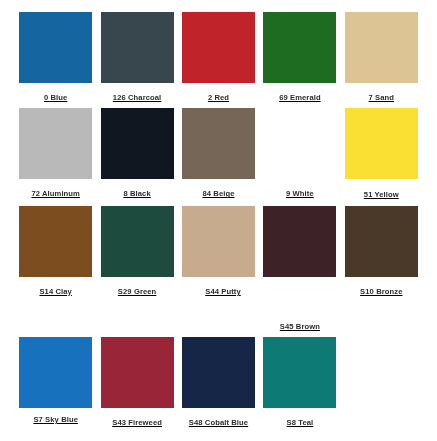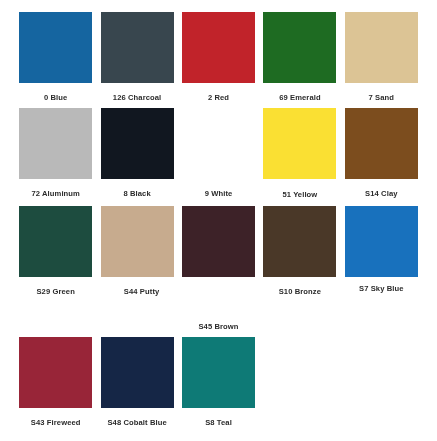--- a/index.html
+++ b/index.html
@@ -17,20 +17,21 @@
   #swatch-grid {
     width: 437px;
     height: 310px;
     box-sizing: border-box;
     display: grid;
     grid-template-columns: repeat(5, 1fr);
     grid-template-rows: repeat(4, 1fr);
     padding: 6px 18px 4px 18px;
     column-gap: 6px;
     row-gap: 0px;
+    text-decoration: underline;
   }
   .swatch-cell {
     display: flex;
     flex-direction: column;
     align-items: center;
     justify-content: flex-start;
     box-sizing: border-box;
     padding-top: 6px;
   }
   .swatch-chip {
@@ -76,20 +77,24 @@
     </div>
     <div class="swatch-cell">
       <div class="swatch-chip" style="background: rgb(185, 185, 185);"></div>
       <div class="swatch-label" style="color: rgb(43, 43, 43); text-align: center;">72 Aluminum</div>
     </div>
     <div class="swatch-cell">
       <div class="swatch-chip" style="background: rgb(17, 23, 32);"></div>
       <div class="swatch-label" style="color: rgb(43, 43, 43);">8 Black</div>
     </div>
     <div class="swatch-cell">
+      <div class="swatch-chip" style="background: rgb(118, 102, 88);"></div>
+      <div class="swatch-label" style="color: rgb(43, 43, 43);">84 Beige</div>
+    </div>
+    <div class="swatch-cell">
       <div class="swatch-chip" style="background: rgb(255, 255, 255);"></div>
       <div class="swatch-label" style="color: rgb(43, 43, 43);">9 White</div>
     </div>
     <div class="swatch-cell">
       <div class="swatch-chip" style="background: rgb(250, 224, 51);"></div>
       <div class="swatch-label" style="color: rgb(43, 43, 43); margin-top: 12px;">51 Yellow</div>
     </div>
     <div class="swatch-cell">
       <div class="swatch-chip" style="background: rgb(124, 77, 30);"></div>
       <div class="swatch-label" style="color: rgb(43, 43, 43);">S14 Clay</div>

